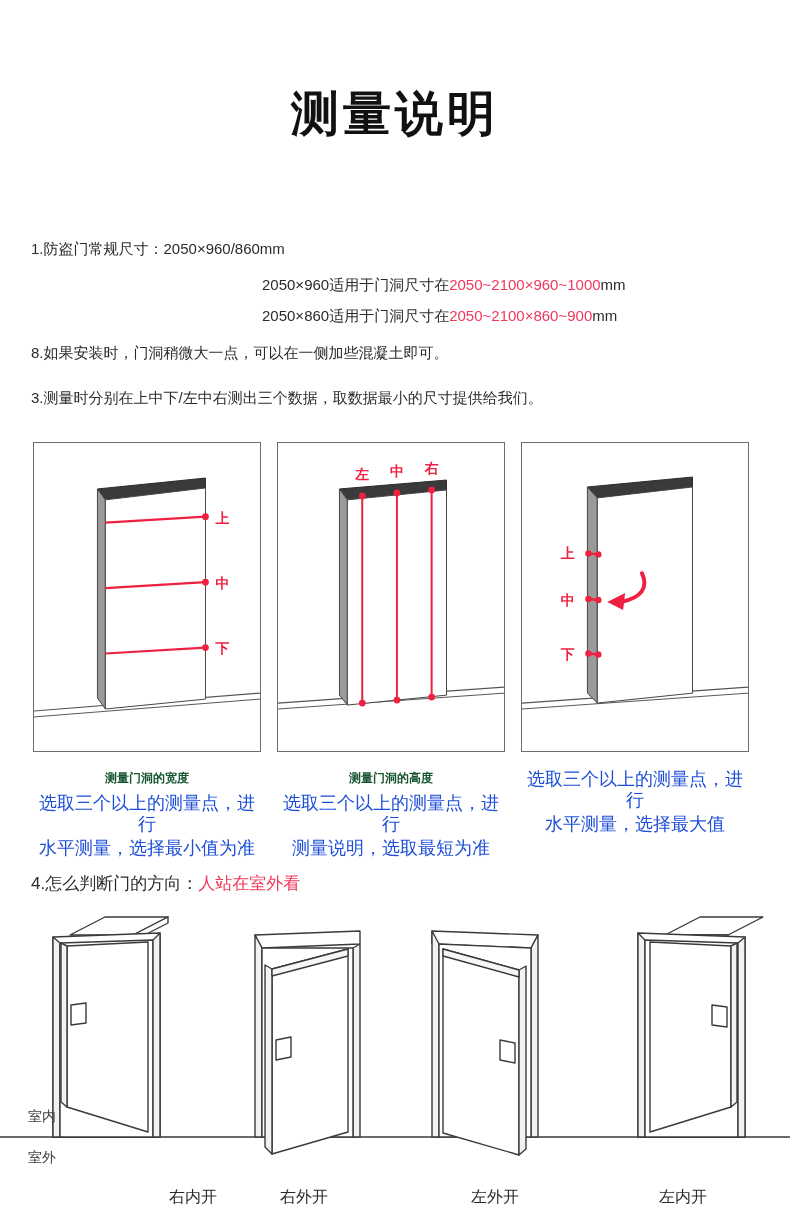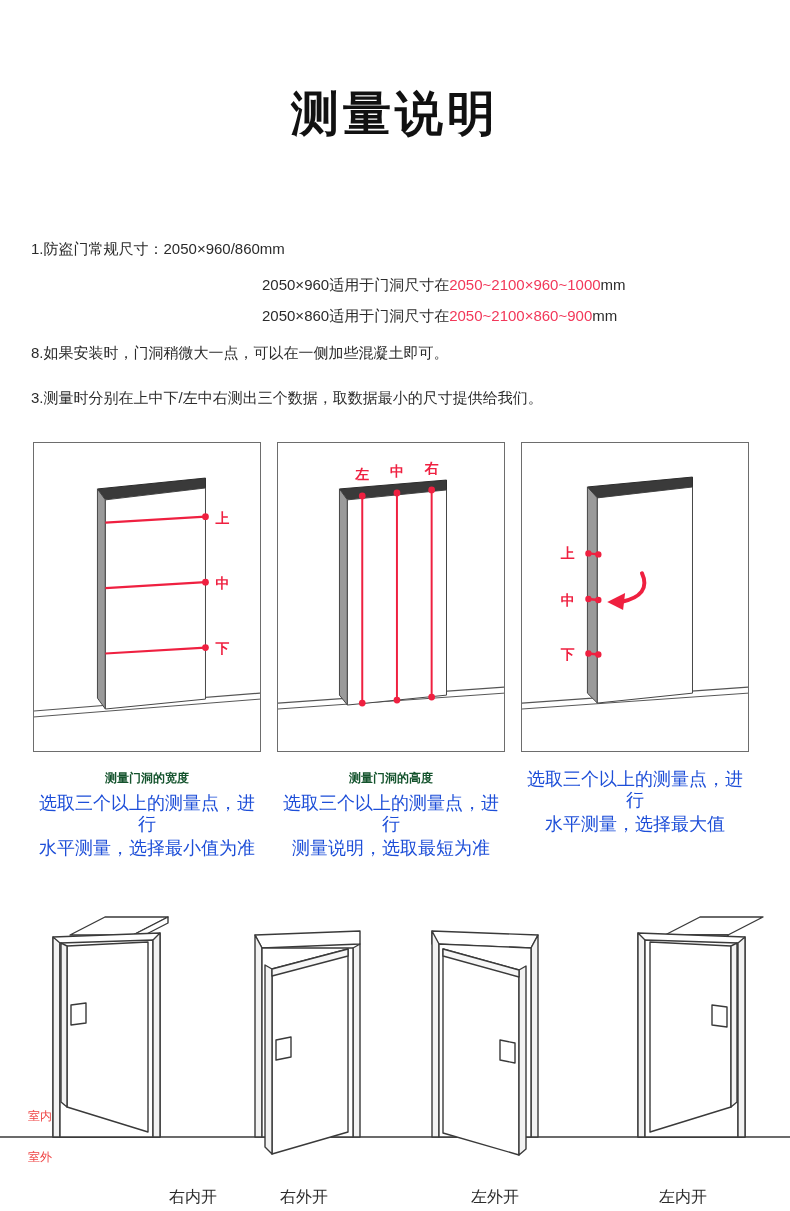--- a/index.html
+++ b/index.html
@@ -43,21 +43,21 @@
   .c1{left:0;} .c2{left:244px;} .c3{left:488px;}
   .cap .hd{font-size:12px;font-weight:700;color:#14532d;line-height:24px;}
   .cap .sub{font-size:18px;color:#1d4ed8;line-height:21px;margin-top:3px;}
 
   
   .line6{left:31px;top:848px;font-size:17px;}
 
   .doors{position:absolute;left:0;top:880px;width:790px;height:260px;}
   .doors svg{display:block;}
 
-  .sideLabel{position:absolute;font-size:12px;color:#ef4444;}
+  .sideLabel{position:absolute;font-size:14px;color:#404040;}
   .lblIn{left:28px;top:1084px;}
   .lblOut{left:28px;top:1125px;}
 
   .dlabels{position:absolute;left:0;top:1163px;width:790px;height:30px;}
   .dlab{position:absolute;top:0;width:190px;text-align:center;font-size:16px;color:#2b2b2b;}
   .d1{left:27px;text-align:right;} .d2{left:209px;} .d3{left:400px;} .d4{left:588px;}
 </style>
 </head>
 <body>
 
@@ -174,20 +174,23 @@
       <div class="hd">测量门洞的高度</div>
       <div class="sub">选取三个以上的测量点，进行</div>
       <div class="sub">测量说明，选取最短为准</div>
     </div>
     <div class="cap c3">
       <div class="sub">选取三个以上的测量点，进行</div>
       <div class="sub">水平测量，选择最大值</div>
     </div>
   </div>
 
+  <div class="txt line6">
+    <span>4.怎么判断门的方向：</span><span class="red">人站在室外看</span>
+  </div>
 
   <div class="doors">
     <svg viewBox="0 0 790 260" width="790" height="260">
       <g stroke="#3a3a3a" fill="#ffffff" stroke-width="1.4" stroke-linejoin="round">
 
         <line x1="0" y1="233" x2="790" y2="233" stroke="#3a3a3a" stroke-width="1.4"></line>
 
         <g>
 
           <polygon points="70,31 105,13 168,13 133,31"></polygon>

